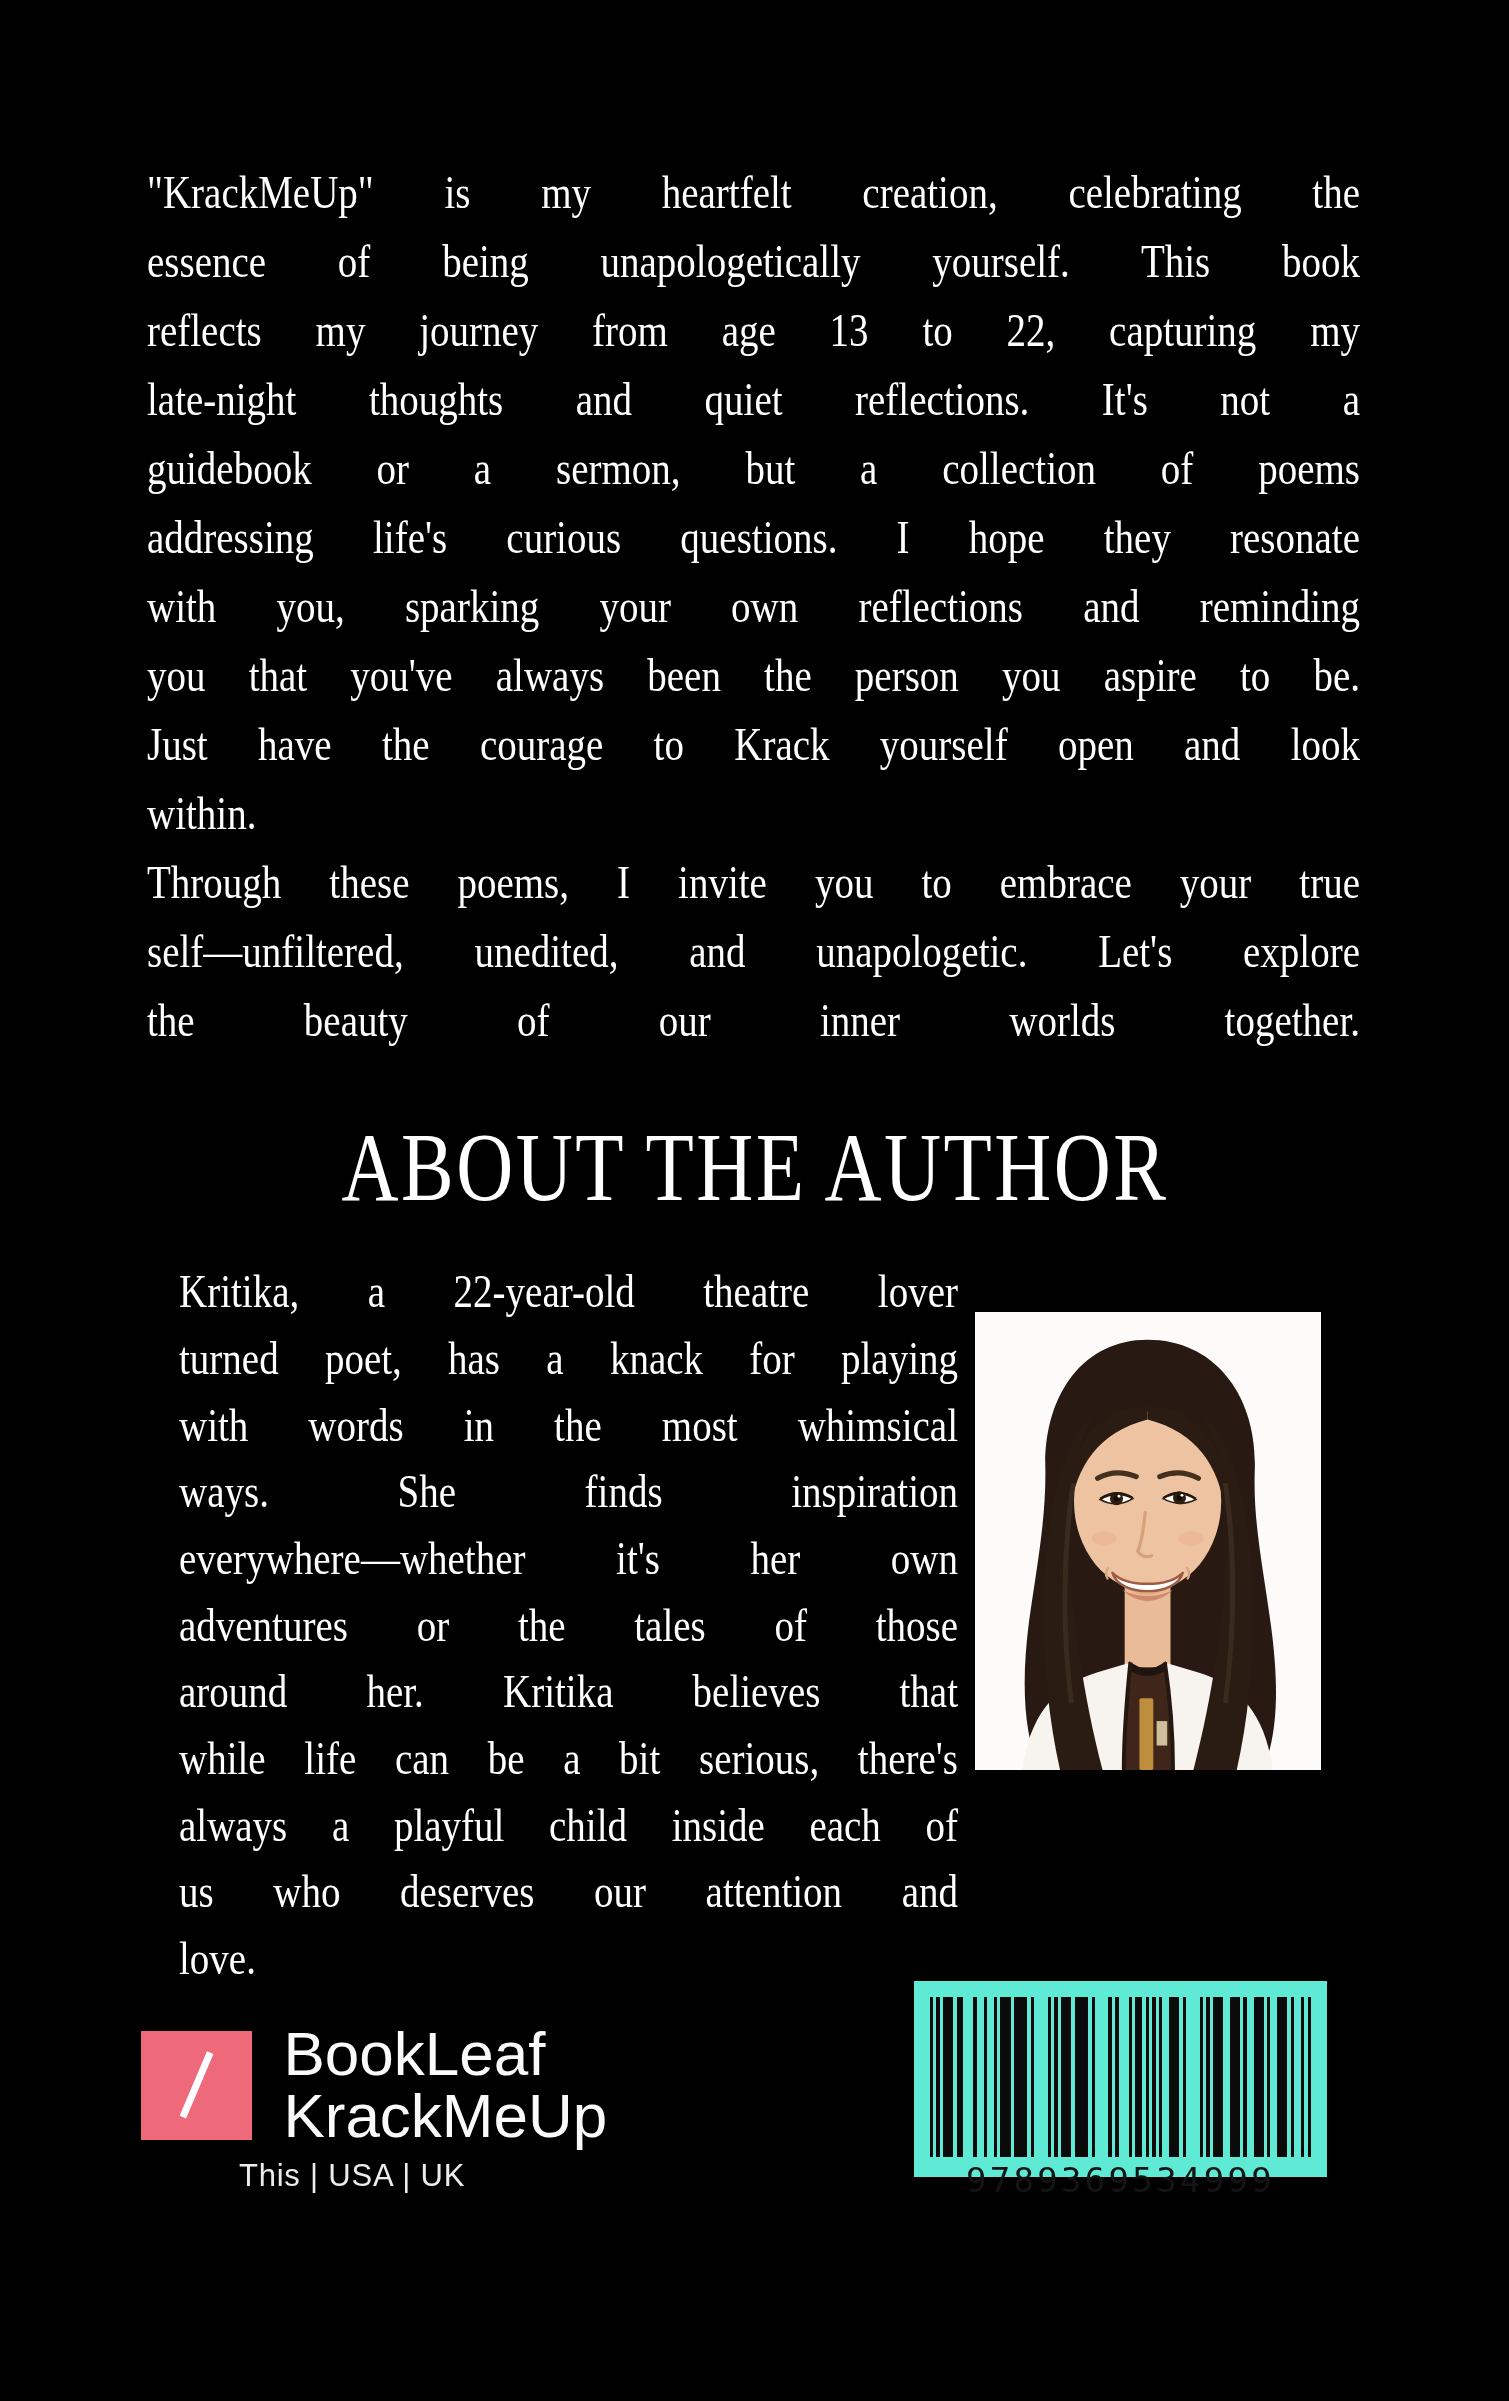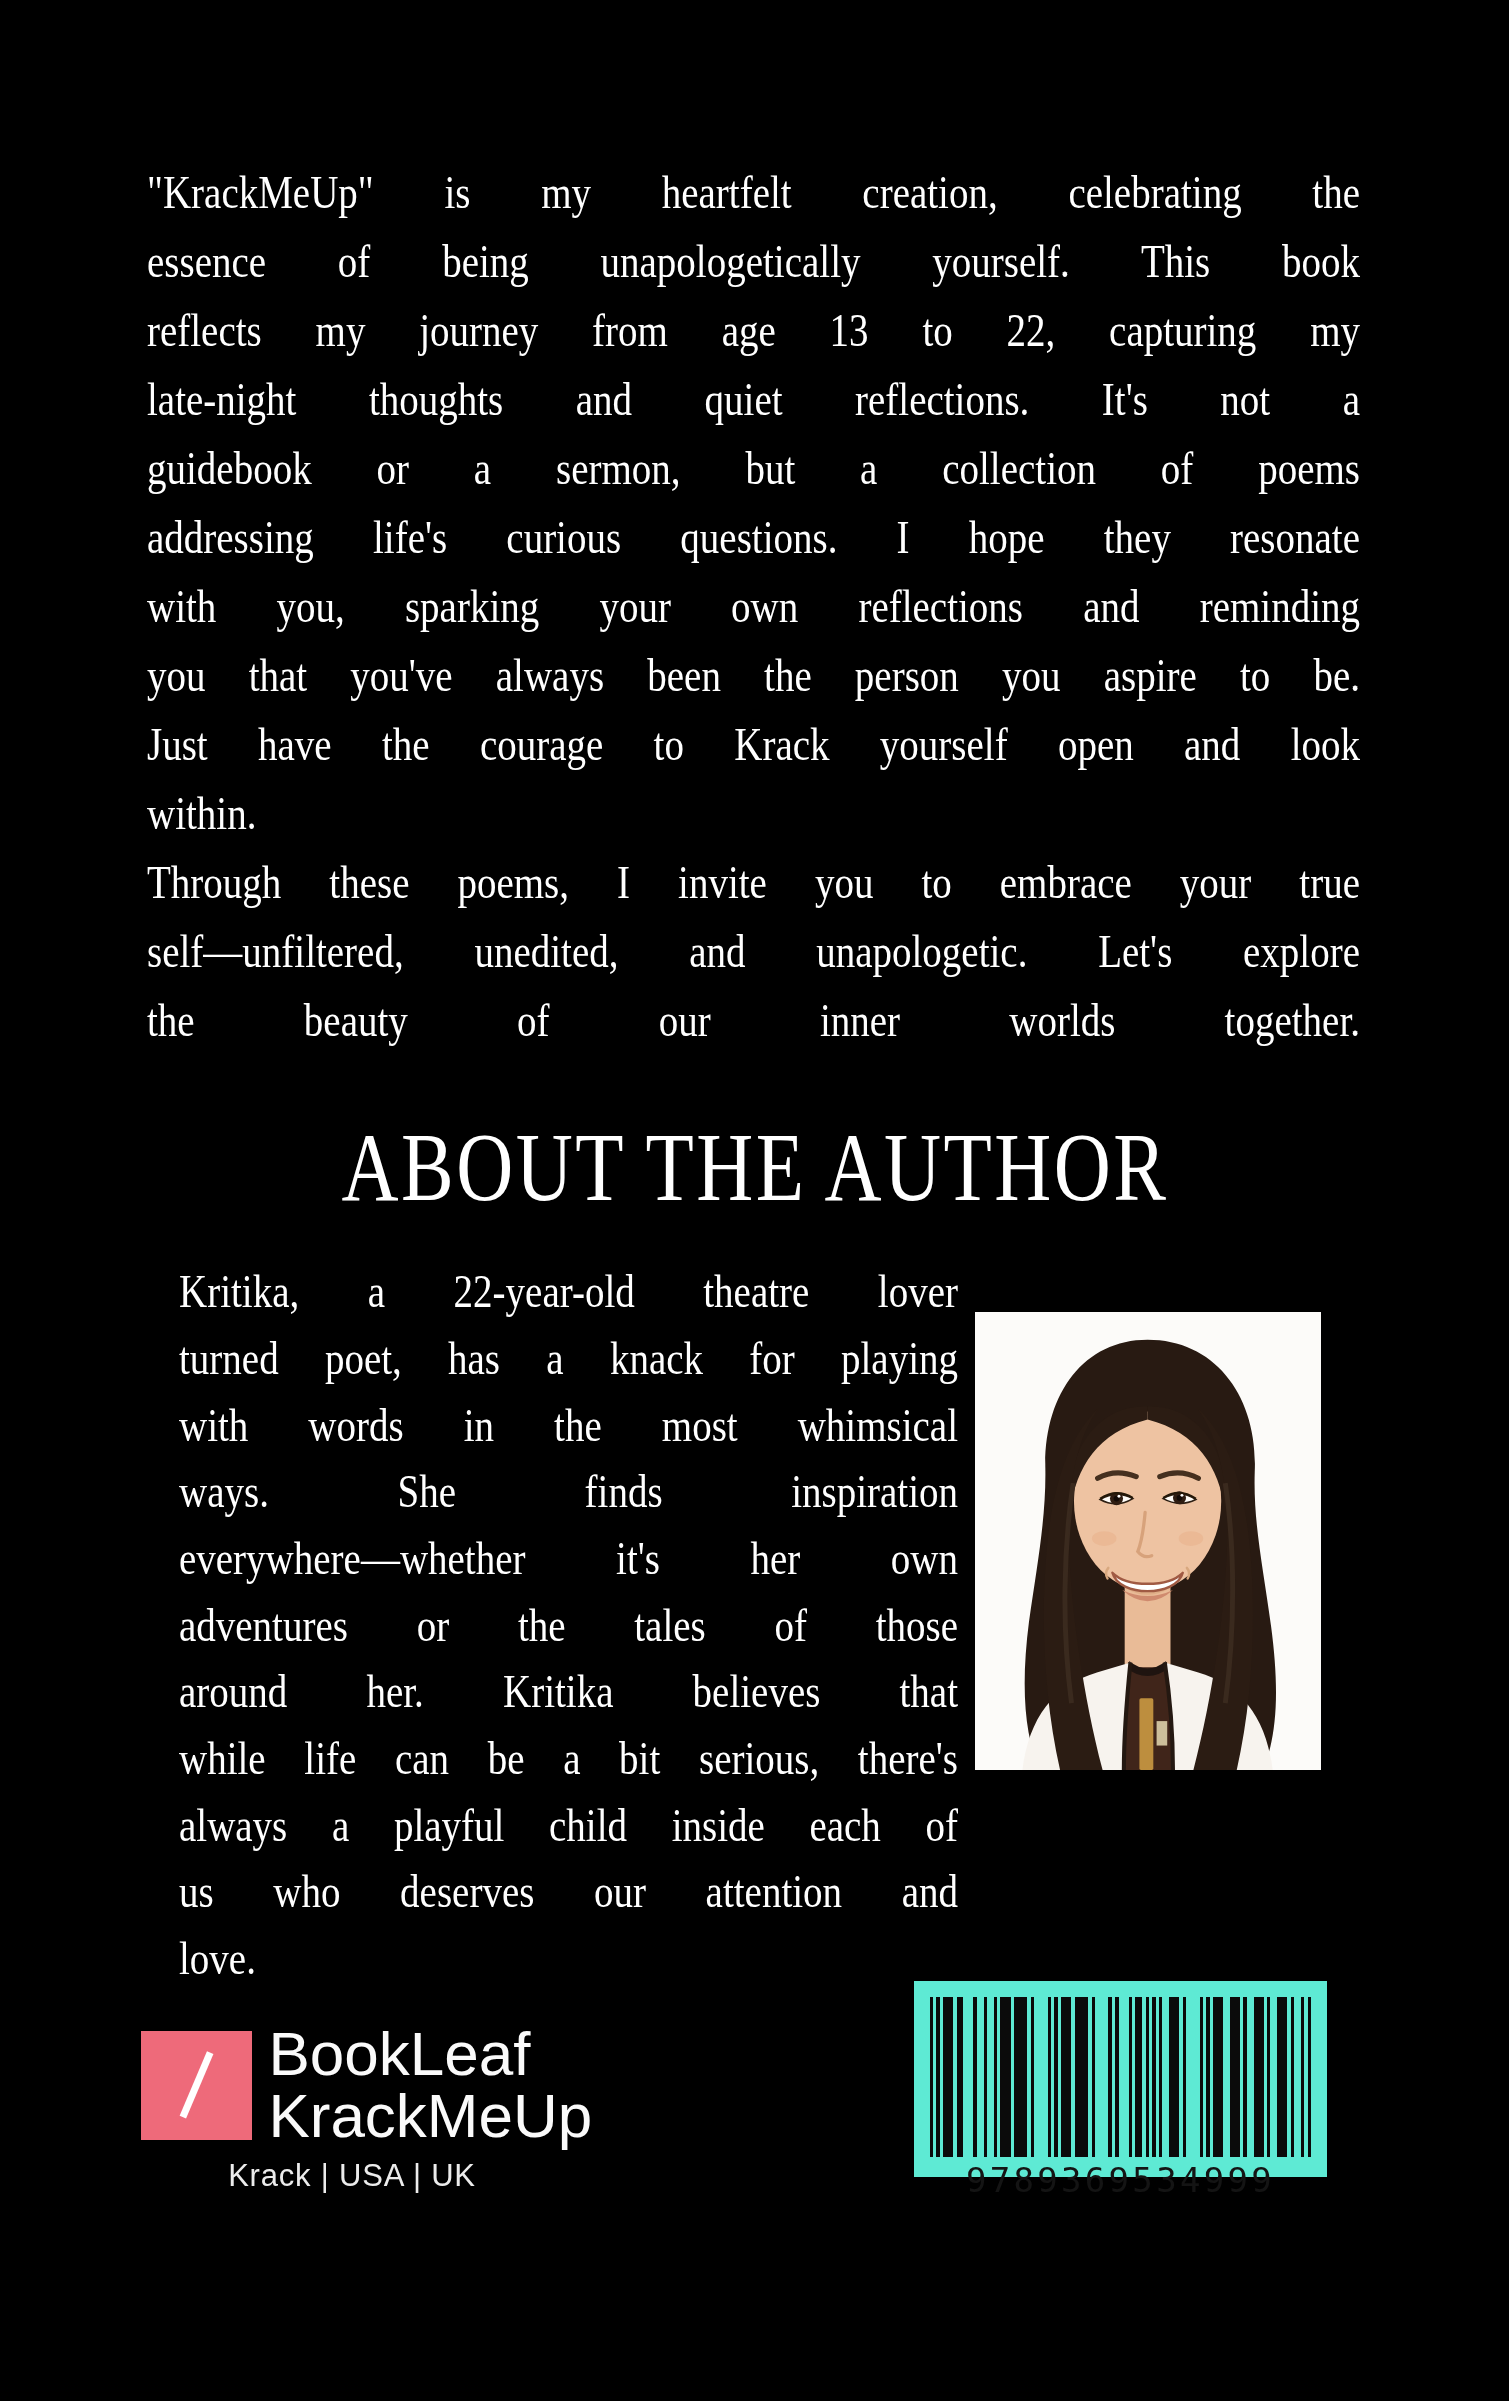--- a/index.html
+++ b/index.html
@@ -52,21 +52,21 @@
   }
   .logo-slash {
     position:absolute; left:52px; top:19px;
     width:7.4px; height:70px; background:#fff;
     transform:rotate(23deg);
   }
   .logo-text {
     font-family:"Liberation Sans",sans-serif;
     font-weight:300;
     font-size:62px; line-height:62px;
-    color:#fafafa; margin-top:-8.2px;
+    color:#fafafa; margin-top:-8.2px;margin-left:15px;
   }
   .regions {
     position:absolute; left:141px; top:2158px; width:422px;
     text-align:center;
     font-family:"Liberation Sans",sans-serif;
     font-weight:300;
     font-size:31px; line-height:36px; letter-spacing:0.8px;
     color:#ececec;
   }
   
@@ -182,21 +182,21 @@
 
 <div class="logo-row">
   <div class="logo-mark" style="background: rgb(238, 106, 122);">
     <div class="logo-slash"></div>
   </div>
   <div class="logo-text">
     <div>BookLeaf</div>
     <div>KrackMeUp</div>
   </div>
 </div>
-<div class="regions">Krack | USA | UK</div>
+<div class="regions">This | USA | UK</div>
 
 <div class="barcode-box">
   <div class="bars">
       <div class="m on"></div>
       <div class="m off"></div>
       <div class="m on"></div>
       <div class="m off"></div>
       <div class="m on"></div>
       <div class="m on"></div>
       <div class="m on"></div>

